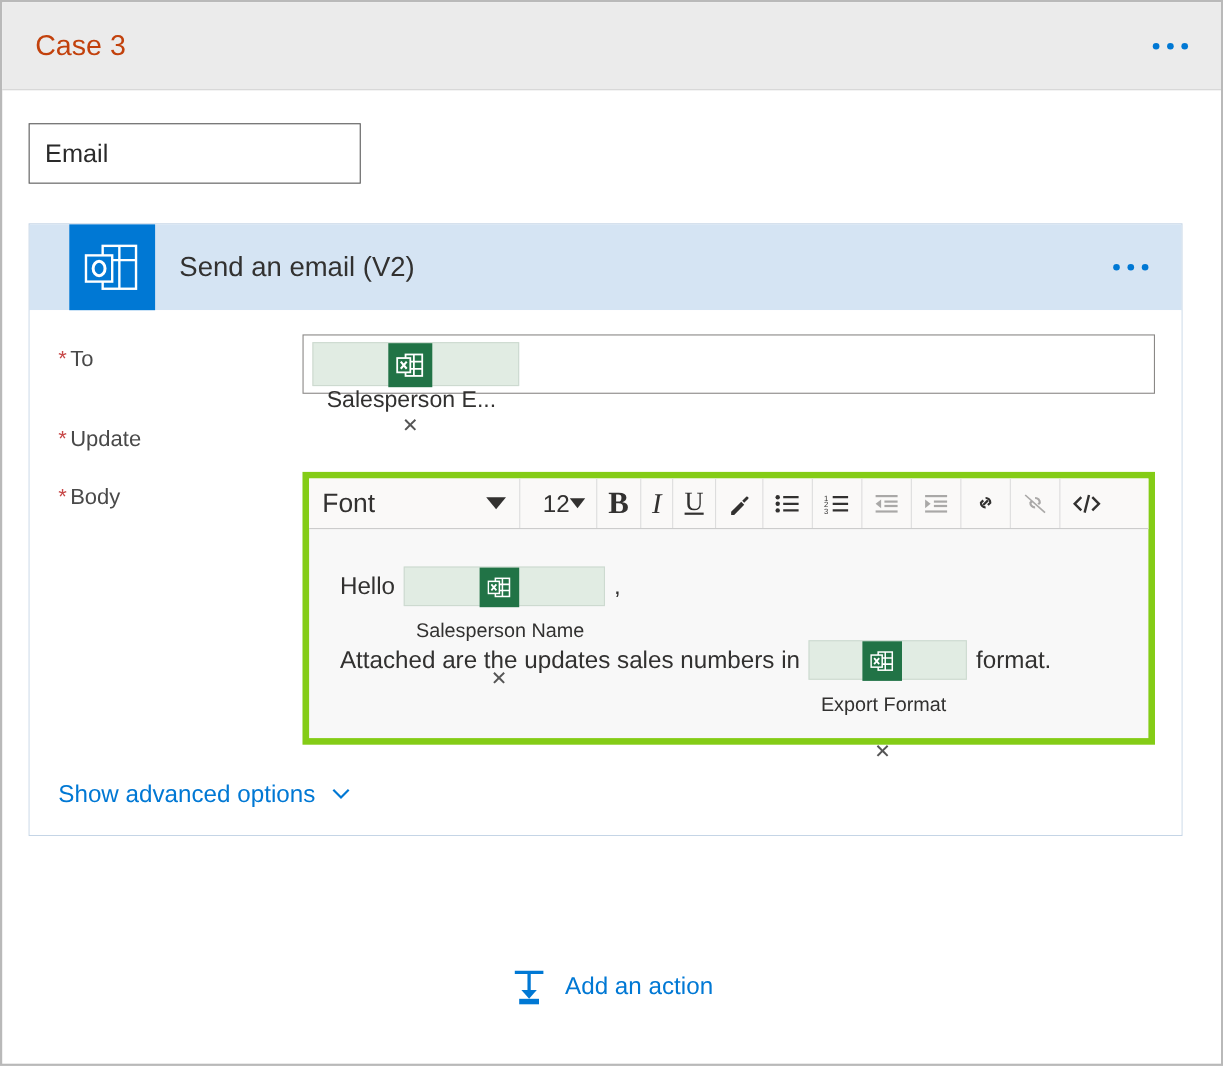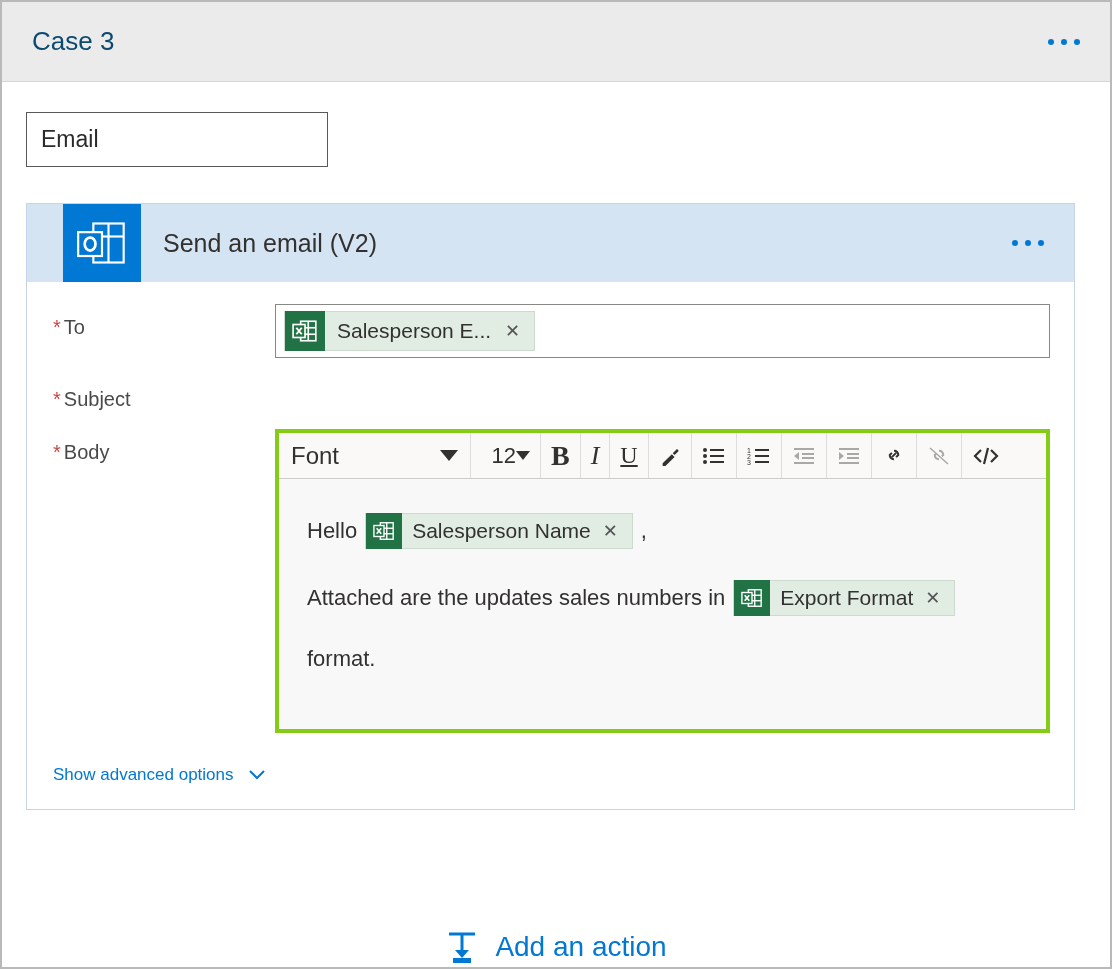--- a/index.html
+++ b/index.html
@@ -20,21 +20,21 @@
     height: 80px;
     background: #ebebeb;
     border-bottom: 1px solid #d6d6d6;
     display: flex;
     align-items: center;
     justify-content: space-between;
     padding: 0 30px;
   }
   .header-title {
     font-size: 26px;
-    color: #0c4a6e;
+    color: #c2410c;
   }
   .ellipsis-dots {
     display: flex;
     gap: 7px;
     cursor: pointer;
   }
   .ellipsis-dots span {
     width: 6px; height: 6px;
     border-radius: 50%;
     background: #0078d4;
@@ -117,20 +117,21 @@
     align-items: center;
     gap: 8px;
   }
   .token-pill {
     display: inline-flex;
     align-items: center;
     background: #e1ece3;
     border: 1px solid #cddad0;
     height: 40px;
     padding-right: 10px;
+    flex-direction: column;
   }
   .token-pill-sm {
     height: 36px;
   }
   .excel-icon-box {
     width: 40px; height: 40px;
     background: #217346;
     display: flex;
     align-items: center;
     justify-content: center;
@@ -138,40 +139,40 @@
   }
   .excel-icon-box-sm { width: 36px; height: 36px; }
   .excel-svg { width: 26px; height: 26px; }
   .excel-svg-sm { width: 22px; height: 22px; }
   .token-label {
     font-size: 21px;
     color: #323130;
     padding: 0 10px 0 12px;
   }
   .token-label-sm {
-    font-size: 21px;
+    font-size: 18px;
     padding: 0 8px 0 10px;
     text-align: center;
   }
   .token-close {
     font-size: 18px;
     color: #555;
     cursor: pointer;
     padding: 0 4px;
   }
   .subject-input {
     width: 100%;
     height: 48px;
     border: 1px solid #8a8886;
     padding: 0 14px;
     font-size: 22px;
     color: #2a2a2a;
   }
   .body-editor {
-    border: 4px solid #84cc16;
+    border: 6px solid #84cc16;
     background: #f8f8f8;
   }
   .toolbar {
     display: flex;
     border-bottom: 1px solid #ccc;
     background: #faf9f8;
     height: 46px;
   }
   .toolbar-item {
     border-right: 1px solid #ddd;
@@ -217,38 +218,38 @@
     align-items: center;
     flex-wrap: wrap;
     gap: 8px;
     margin-bottom: 14px;
   }
   .advanced-link {
     display: inline-flex;
     align-items: center;
     gap: 14px;
     color: #0078d4;
-    font-size: 17px;
+    font-size: 22px;
     cursor: pointer;
     margin-top: 14px;
   }
   .chevron-down-sm {
     width: 18px; height: 12px;
   }
   .add-action-row {
     display: flex;
     align-items: center;
     justify-content: center;
     gap: 16px;
     margin-top: 120px;
     cursor: pointer;
   }
   .add-action-label {
     color: #0078d4;
-    font-size: 28px;
+    font-size: 22px;
   }
   .add-action-icon { width: 34px; height: 34px; }
 </style>
 </head>
 <body>
 
 <div class="outer-frame">
 
   <div class="header-bar">
     <div class="header-title">Case 3</div>
@@ -310,21 +311,21 @@
                 <span class="token-label">Salesperson E...</span>
                 <span class="token-close">✕</span>
               </div>
             </div>
           </div>
         </div>
 
         
         <div class="form-row">
           <div class="form-row-label">
-            <span class="required-star">*</span><span>Subject</span>
+            <span class="required-star">*</span><span>Update</span>
           </div>
         </div>
 
         
         <div class="form-row">
           <div class="form-row-label">
             <span class="required-star">*</span><span>Body</span>
           </div>
           <div class="form-row-value">
             <div class="body-editor">

